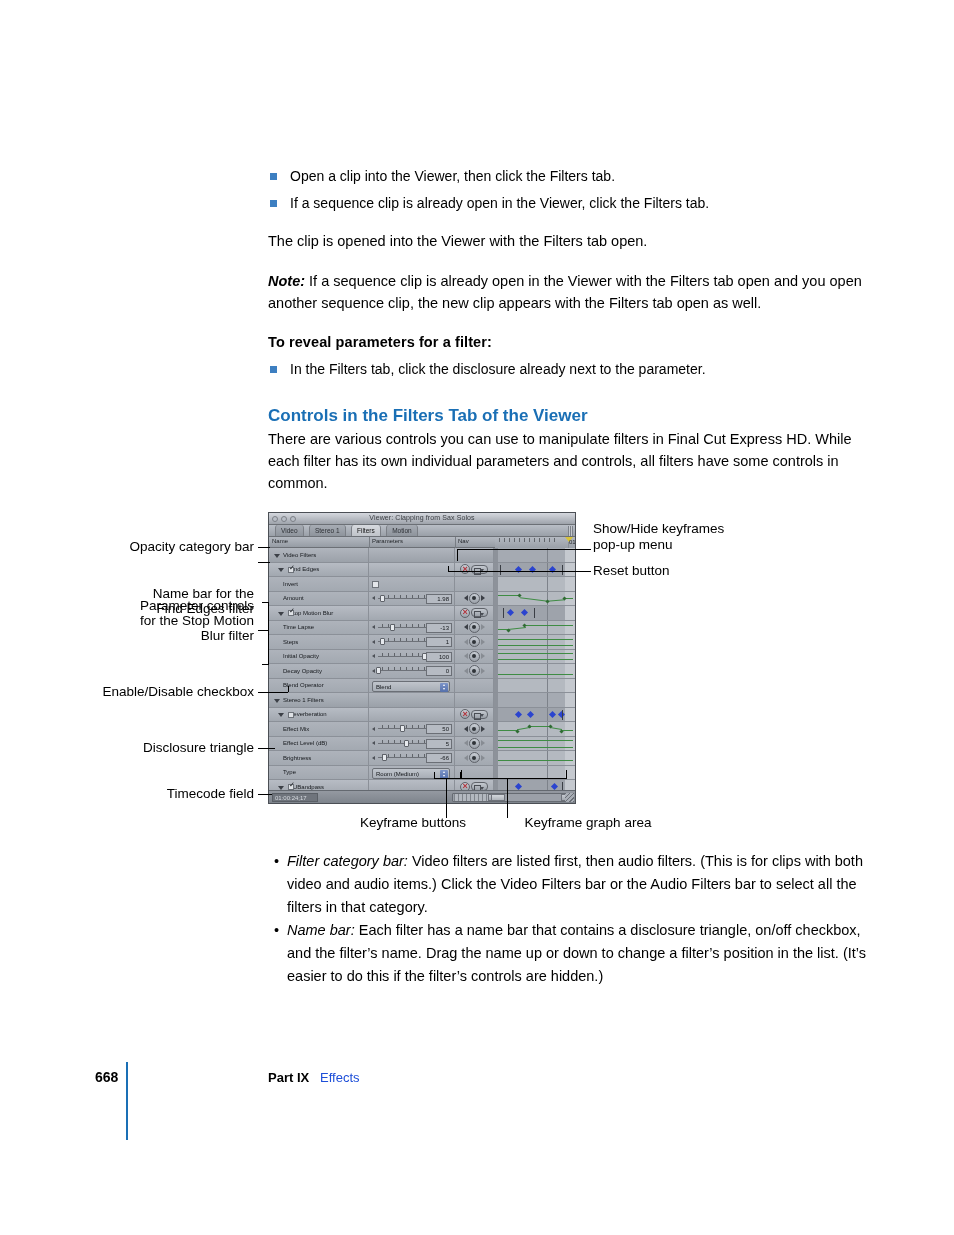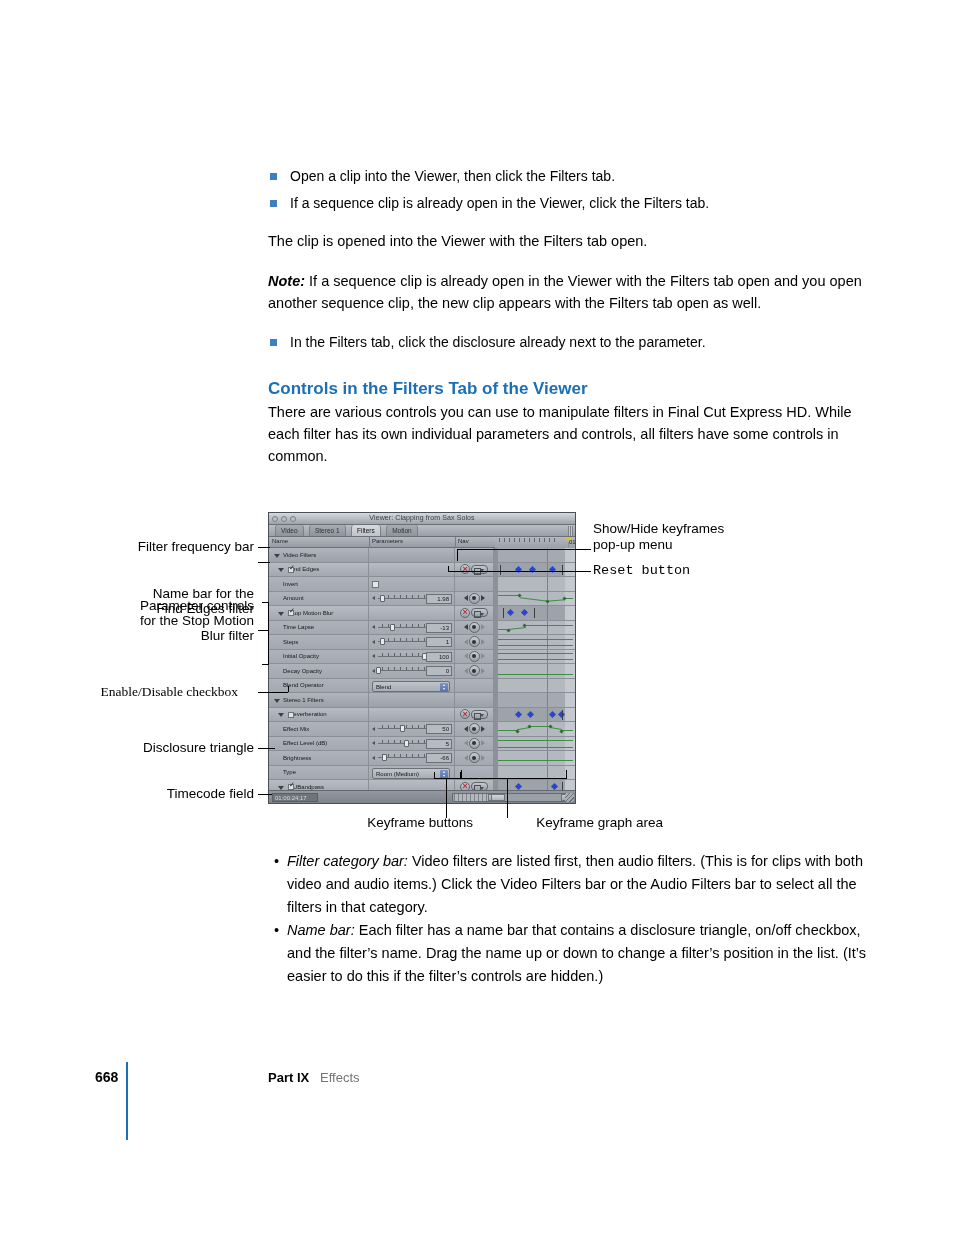--- a/index.html
+++ b/index.html
@@ -40,21 +40,21 @@
 
   
   .figure { position:absolute; left:0; top:0; width:954px; height:1235px; pointer-events:none; }
 
   .callout {
     position:absolute; font-size:13.5px; line-height:16.5px; color:#000;
     text-align:right; white-space:pre-line;
   }
   .callout.left-lbl { text-align:right; }
   .callout.right-lbl { text-align:left; }
-  .callout.center-lbl { text-align:right; }
+  .callout.center-lbl { text-align:center; }
 
   .leader { position:absolute; background:#000; }
   .leader.h { height:1px; }
   .leader.v { width:1px; }
 
   
   .fce {
     position:absolute; left:268px; top:512px; width:308px; height:292px;
     background:#a9aeb6; border:1px solid #4b4f55;
     font-family:"Liberation Sans", sans-serif;
@@ -316,21 +316,21 @@
     position:absolute; right:1px; bottom:1px; width:9px; height:9px;
     background:repeating-linear-gradient(135deg,#6a6f76 0 1px,#a9aeb6 1px 3px);
   }
 
   
   .footer { position:absolute; left:0; top:1062px; width:954px; height:110px; }
   .pagenum { position:absolute; left:95px; top:7px; font-size:14px; font-weight:bold; }
   .vrule { position:absolute; left:126px; top:0; width:1.6px; height:78px; background:#1a6fb5; }
   .footer-txt { position:absolute; left:268px; top:8px; font-size:13px; }
   .footer-txt b { font-weight:bold; color:#000; }
-  .footer-txt .lnk { color:#737373; }
+  .footer-txt .lnk { color:#1d4ed8; }
 
   .bullet-list2 { list-style:none; margin:0; padding:0; }
   .bullet-list2 li {
     position:relative; padding-left:16px; font-size:14.5px; line-height:23px; margin-bottom:0;
   }
   .bullet-list2 li .dot {
     position:absolute; left:3px; top:0px; font-size:14.5px;
   }
   .bullet-list2 .term { font-style:italic; }
 </style>
@@ -344,20 +344,21 @@
 
     <ul class="bullets">
       <li><span class="sq"></span><span>Open a clip into the Viewer, then click the Filters tab.</span></li>
       <li><span class="sq"></span><span>If a sequence clip is already open in the Viewer, click the Filters tab.</span></li>
     </ul>
 
     <p class="body" style="margin-top:14px;">The clip is opened into the Viewer with the Filters tab open.</p>
 
     <p class="note-block" style="margin-top:18px;"><span class="note-lbl">Note:</span>&nbsp;<span>If a sequence clip is already open in the Viewer with the Filters tab open and you open another sequence clip, the new clip appears with the Filters tab open as well.</span></p>
 
+    <h3 class="heading-bold" style="margin-top:20px;">To reveal parameters for a filter:</h3>
 
     <ul class="bullets">
       <li><span class="sq"></span><span>In the Filters tab, click the disclosure already next to the parameter.</span></li>
     </ul>
 
     <h2 class="section-title" style="margin-top:23px;">Controls in the Filters Tab of the Viewer</h2>
     <p class="body" style="line-height:22px;">There are various controls you can use to manipulate filters in Final Cut Express HD. While each filter has its own individual parameters and controls, all filters have some controls in common.</p>
   </div>
 
   <div style="position:absolute; left:271px; top:850px; width:600px;">
@@ -852,53 +853,53 @@
         <div class="a1"></div>
         <div class="thumb"></div>
         <div class="a2"></div>
       </div>
       <div class="resizer"></div>
     </div>
   </div>
 
   <div class="figure">
 
-    <div class="callout left-lbl" style="left:80px; top:539px; width:174px;">Filter frequency bar</div>
+    <div class="callout left-lbl" style="left:80px; top:539px; width:174px;">Opacity category bar</div>
     <div class="leader h" style="left:258px; top:547px; width:12px;"></div>
 
     <div class="callout left-lbl" style="left:80px; top:554px; width:174px; line-height:15px;margin-top:32px;">Name bar for the
 Find Edges filter</div>
     <div class="leader h" style="left:258px; top:562px; width:12px;"></div>
 
     <div class="callout left-lbl" style="left:80px; top:598px; width:174px; line-height:15px;">Parameter controls
 for the Stop Motion
 Blur filter</div>
     <div class="leader h" style="left:258px; top:630px; width:10px;"></div>
     <div class="leader v" style="left:268px; top:602px; height:62px;"></div>
     <div class="leader h" style="left:262px; top:602px; width:7px;"></div>
     <div class="leader h" style="left:262px; top:664px; width:7px;"></div>
 
-    <div class="callout left-lbl" style="left:44px; top:684px; width:194px;font-family:Liberation Serif, serif;">Enable/Disable checkbox</div>
+    <div class="callout left-lbl" style="left:60px; top:684px; width:194px;">Enable/Disable checkbox</div>
     <div class="leader h" style="left:258px; top:692px; width:30px;"></div>
     <div class="leader v" style="left:288px; top:686px; height:6px;"></div>
 
     <div class="callout left-lbl" style="left:80px; top:740px; width:174px;">Disclosure triangle</div>
     <div class="leader h" style="left:258px; top:748px; width:17px;"></div>
 
     <div class="callout left-lbl" style="left:80px; top:786px; width:174px;">Timecode field</div>
     <div class="leader h" style="left:258px; top:794px; width:14px;"></div>
 
     <div class="callout right-lbl" style="left:593px; top:521px; width:210px; line-height:16px;">Show/Hide keyframes
 pop-up menu</div>
     <div class="leader h" style="left:563px; top:549px; width:28px;"></div>
     <div class="leader v" style="left:563px; top:549px; height:0px;"></div>
     <div class="leader h" style="left:457px; top:549px; width:106px;"></div>
     <div class="leader v" style="left:457px; top:549px; height:12px;"></div>
 
-    <div class="callout right-lbl" style="left:593px; top:563px; width:210px;font-family:Liberation Mono, monospace;">Reset button</div>
+    <div class="callout right-lbl" style="left:593px; top:563px; width:210px;">Reset button</div>
     <div class="leader h" style="left:448px; top:571px; width:143px;"></div>
     <div class="leader v" style="left:448px; top:566px; height:5px;"></div>
 
     <div class="callout center-lbl" style="left:353px; top:815px; width:120px;">Keyframe buttons</div>
     <div class="leader v" style="left:446px; top:778px; height:40px;"></div>
     <div class="leader h" style="left:434px; top:778px; width:26px;"></div>
     <div class="leader v" style="left:434px; top:772px; height:7px;"></div>
     <div class="leader v" style="left:460px; top:772px; height:7px;"></div>
 
     <div class="callout center-lbl" style="left:513px; top:815px; width:150px;">Keyframe graph area</div>

